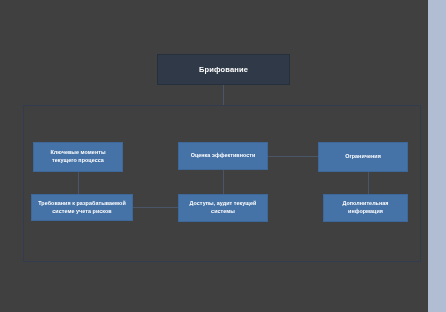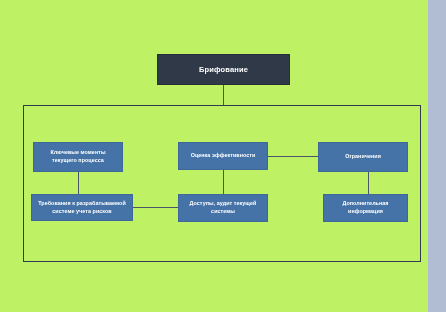--- a/index.html
+++ b/index.html
@@ -10,21 +10,21 @@
     width: 446px;
     height: 312px;
     background: #b0bdd2;
     font-family: "Liberation Sans", sans-serif;
     overflow: hidden;
   }
   #canvas {
     position: relative;
     width: 428px;
     height: 312px;
-    background: #bef264;
+    background: #404040;
   }
 
   
   .root-node {
     position: absolute;
     left: 157px;
     top: 54px;
     width: 133px;
     height: 31px;
     background: #2f3948;

